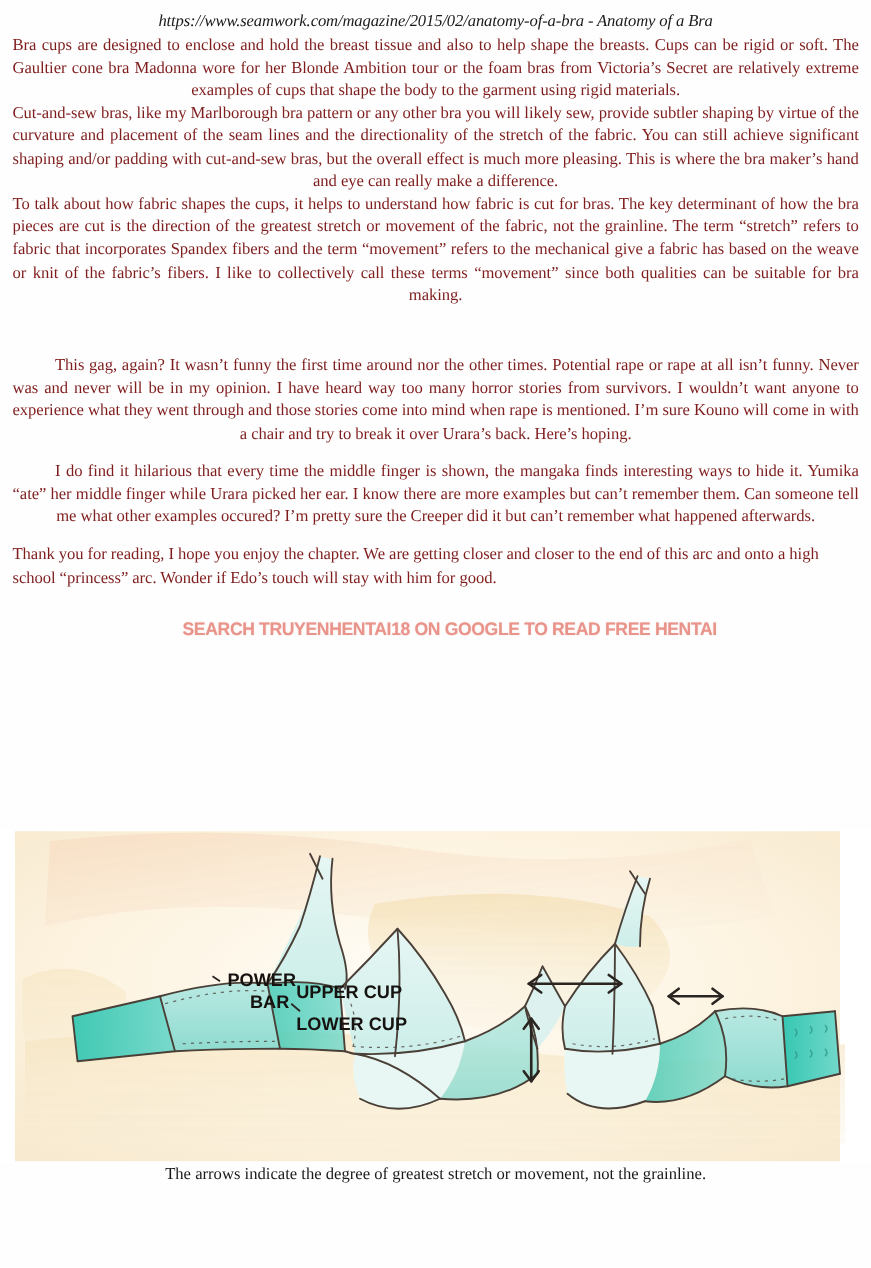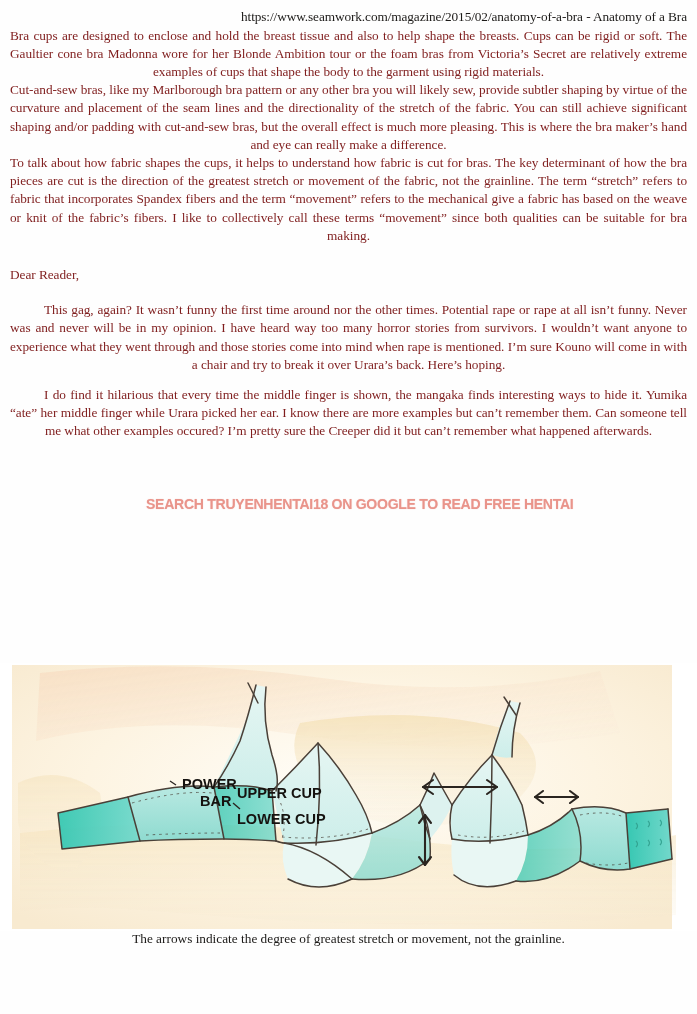--- a/index.html
+++ b/index.html
@@ -48,22 +48,23 @@
   p.indent {
     text-indent: 34px;
   }
   .gap-sm { height: 12px; }
   .gap-md { height: 17px; }
   .gap-lg { height: 21px; }
 
   .header-line {
     font-size: 13.3px;
     line-height: 18.5px;
-    text-align: right;
+    text-align: center;
     letter-spacing: -0.1px;
+    font-style: italic;
   }
 
   
   .watermark {
     position: absolute;
     left: 146px;
     top: 497px;
     width: 420px;
     font-family: "Liberation Sans Narrow", "Liberation Sans", sans-serif;
     font-weight: bold;
@@ -110,32 +111,32 @@
     <div class="header-line">https://www.seamwork.com/magazine/2015/02/anatomy-of-a-bra  - Anatomy of a Bra</div>
 
     <p class="justify">Bra cups are designed to enclose and hold the breast tissue and also to help shape the breasts. Cups can be rigid or soft. The Gaultier cone bra Madonna wore for her Blonde Ambition tour or the foam bras from Victoria’s Secret are relatively extreme examples of cups that shape the body to the garment using rigid materials.</p>
 
     <p class="justify">Cut-and-sew bras, like my Marlborough bra pattern or any other bra you will likely sew, provide subtler shaping by virtue of the curvature and placement of the seam lines and the directionality of the stretch of the fabric. You can still achieve significant shaping and/or padding with cut-and-sew bras, but the overall effect is much more pleasing. This is where the bra maker’s hand and eye can really make a difference.</p>
 
     <p class="justify">To talk about how fabric shapes the cups, it helps to understand how fabric is cut for bras. The key determinant of how the bra pieces are cut is the direction of the greatest stretch or movement of the fabric, not the grainline. The term “stretch” refers to fabric that incorporates Spandex fibers and the term “movement” refers to the mechanical give a fabric has based on the weave or knit of the fabric’s fibers. I like to collectively call these terms “movement” since both qualities can be suitable for bra making.</p>
 
     <div class="gap-lg"></div>
 
-    <p class="left">Dear Reader,</p>
 
     <div class="gap-md"></div>
 
     <p class="justify indent">This gag, again?  It wasn’t funny the first time around nor the other times.  Potential rape or rape at all isn’t funny.  Never was and never will be in my opinion.  I have heard way too many horror stories from survivors.  I wouldn’t want anyone to experience what they went through and those stories come into mind when rape is mentioned.  I’m sure Kouno will come in with a chair and try to break it over Urara’s back.  Here’s hoping.</p>
 
     <div class="gap-sm"></div>
 
     <p class="justify indent">I do find it hilarious that every time the middle finger is shown, the mangaka finds interesting ways to hide it.  Yumika “ate” her middle finger while Urara picked her ear.  I know there are more examples but can’t remember them.  Can someone tell me what other examples occured?  I’m pretty sure the Creeper did it but can’t remember what happened afterwards.</p>
 
     <div class="gap-sm"></div>
 
+    <p class="left">Thank you for reading, I hope you enjoy the chapter.  We are getting closer and closer to the end of this arc and onto a high school “princess” arc.  Wonder if Edo’s touch will stay with him for good.</p>
 
     <div class="gap-md"></div>
 
 
     <div class="gap-md"></div>
 
 
   </div>
 
   <div class="watermark">SEARCH TRUYENHENTAI18 ON GOOGLE TO READ FREE HENTAI</div>

